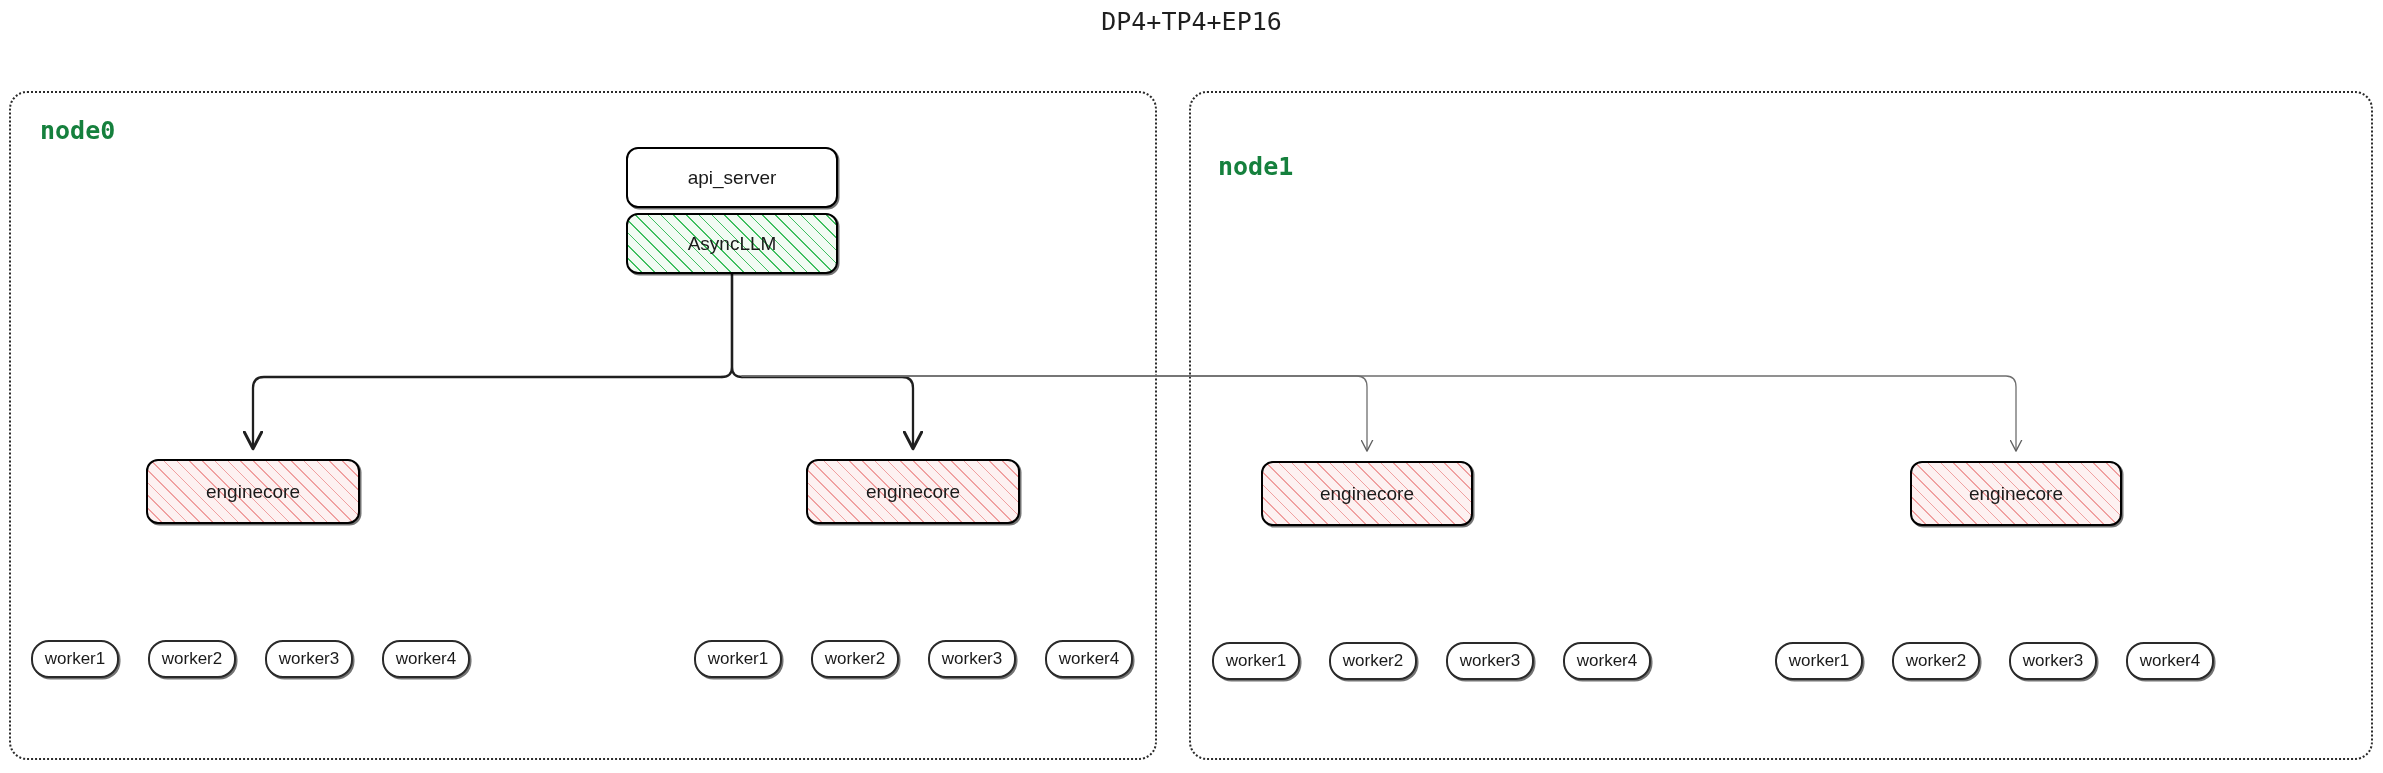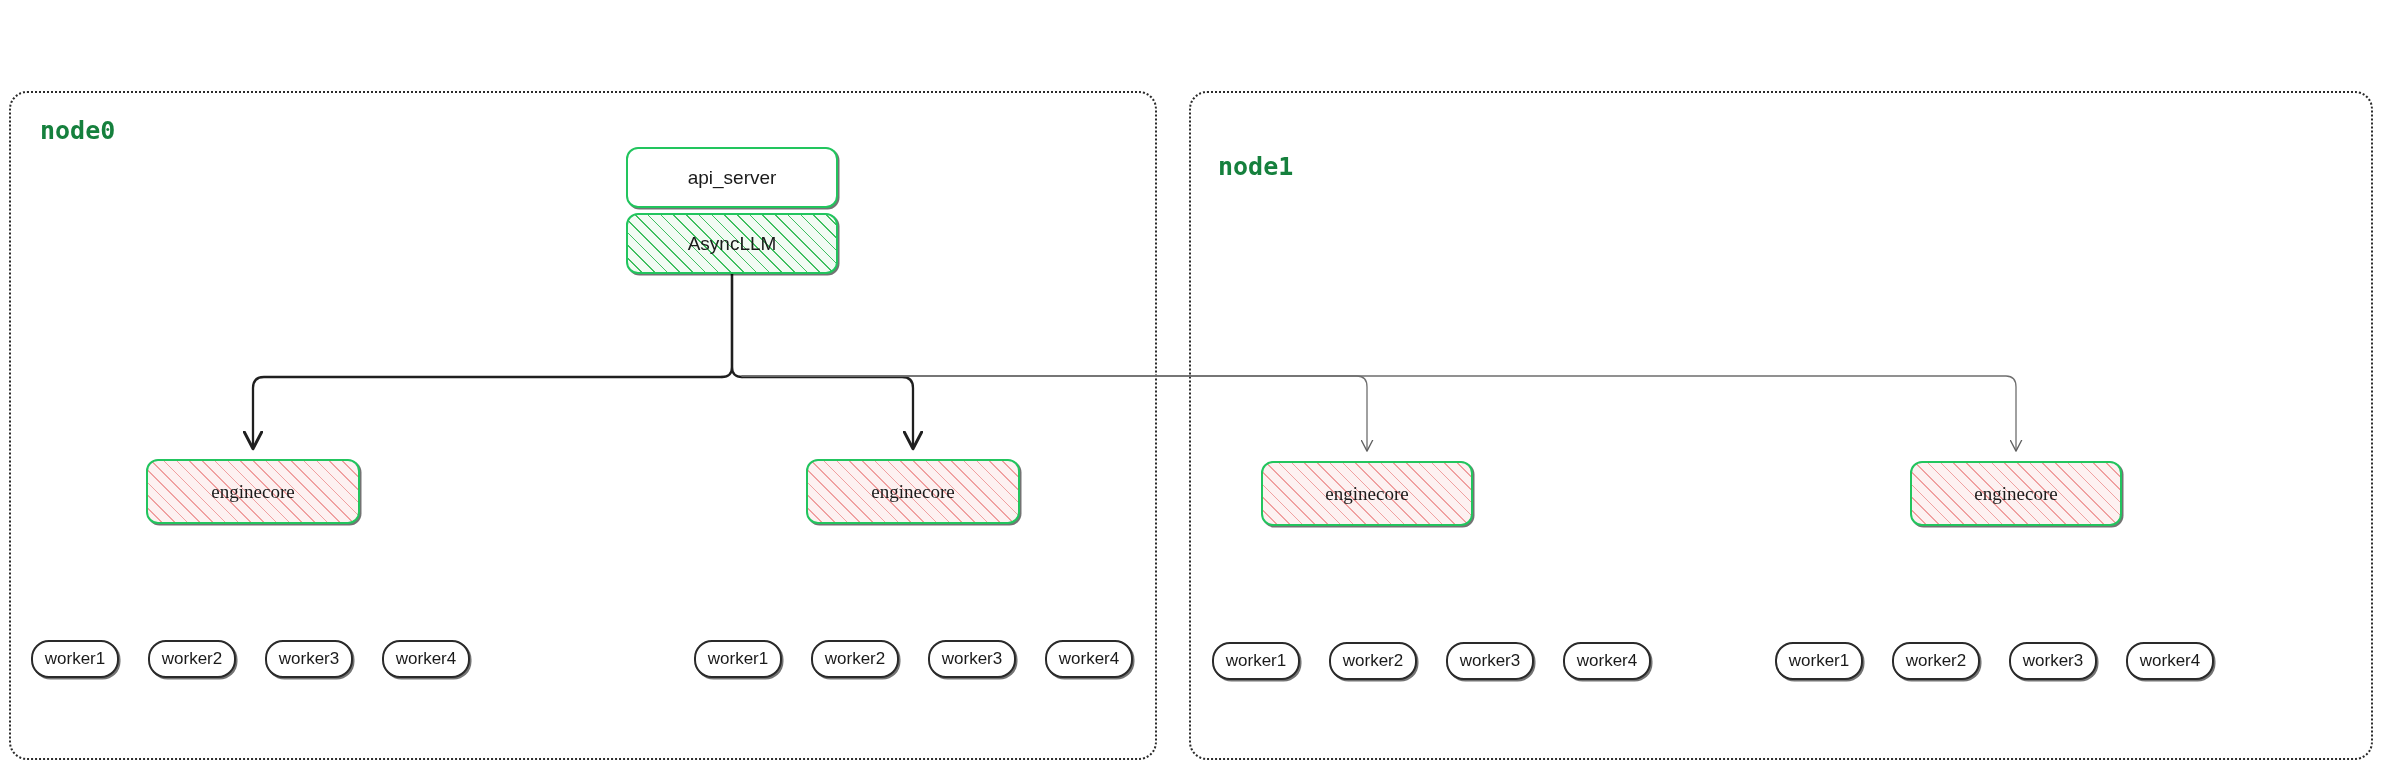--- a/index.html
+++ b/index.html
@@ -37,21 +37,21 @@
     position: absolute;
     font-family: "DejaVu Sans Mono", monospace;
     font-size: 25px;
     font-weight: 700;
     color: #15803d;
     white-space: nowrap;
   }
   .gbox {
     position: absolute;
     box-sizing: border-box;
-    border: 2px solid #22c55e;
+    border: 2px solid #000000;
     border-radius: 12px;
     display: flex;
     align-items: center;
     justify-content: center;
     font-size: 19px;
     color: #1a1a1a;
     background: #ffffff;
     box-shadow: 1.5px 1.5px 0 rgba(0,0,0,0.55);
   }
   .gbox.plain {
@@ -63,21 +63,20 @@
         45deg,
         #3fbf5f 0px, #3fbf5f 1.1px,
         rgba(63,191,95,0) 1.1px, rgba(63,191,95,0) 9px);
   }
   .gbox.hatch-pink {
     background-color: #fdf1f1;
     background-image: repeating-linear-gradient(
         45deg,
         #f0a0a0 0px, #f0a0a0 1.1px,
         rgba(240,160,160,0) 1.1px, rgba(240,160,160,0) 9px);
-    font-family: Liberation Serif, serif;
   }
   .gbox .lbl {
     position: relative;
     z-index: 2;
   }
   .wbox {
     position: absolute;
     box-sizing: border-box;
     border: 2px solid #2a2a2a;
     border-radius: 18px;
@@ -97,20 +96,21 @@
     width: 2383px;
     height: 773px;
     pointer-events: none;
   }
 </style>
 </head>
 <body>
 
 <div id="stage">
 
+  <div id="title">DP4+TP4+EP16</div>
 
   <div class="node-cluster" style="left:9px; top:91px; width:1148px; height:669px;"></div>
   <div class="node-label" style="left:40px; top:116px;">node0</div>
 
   <div class="node-cluster" style="left:1189px; top:91px; width:1184px; height:669px;"></div>
   <div class="node-label" style="left:1218px; top:116px;margin-top:36px;">node1</div>
 
   <svg id="edges" viewBox="0 0 2383 773" width="2383" height="773" xmlns="http://www.w3.org/2000/svg">
     <defs>
       <marker id="arrowDark" viewBox="0 0 12 12" refX="9.5" refY="6" markerWidth="9" markerHeight="9" orient="auto-start-reverse">

